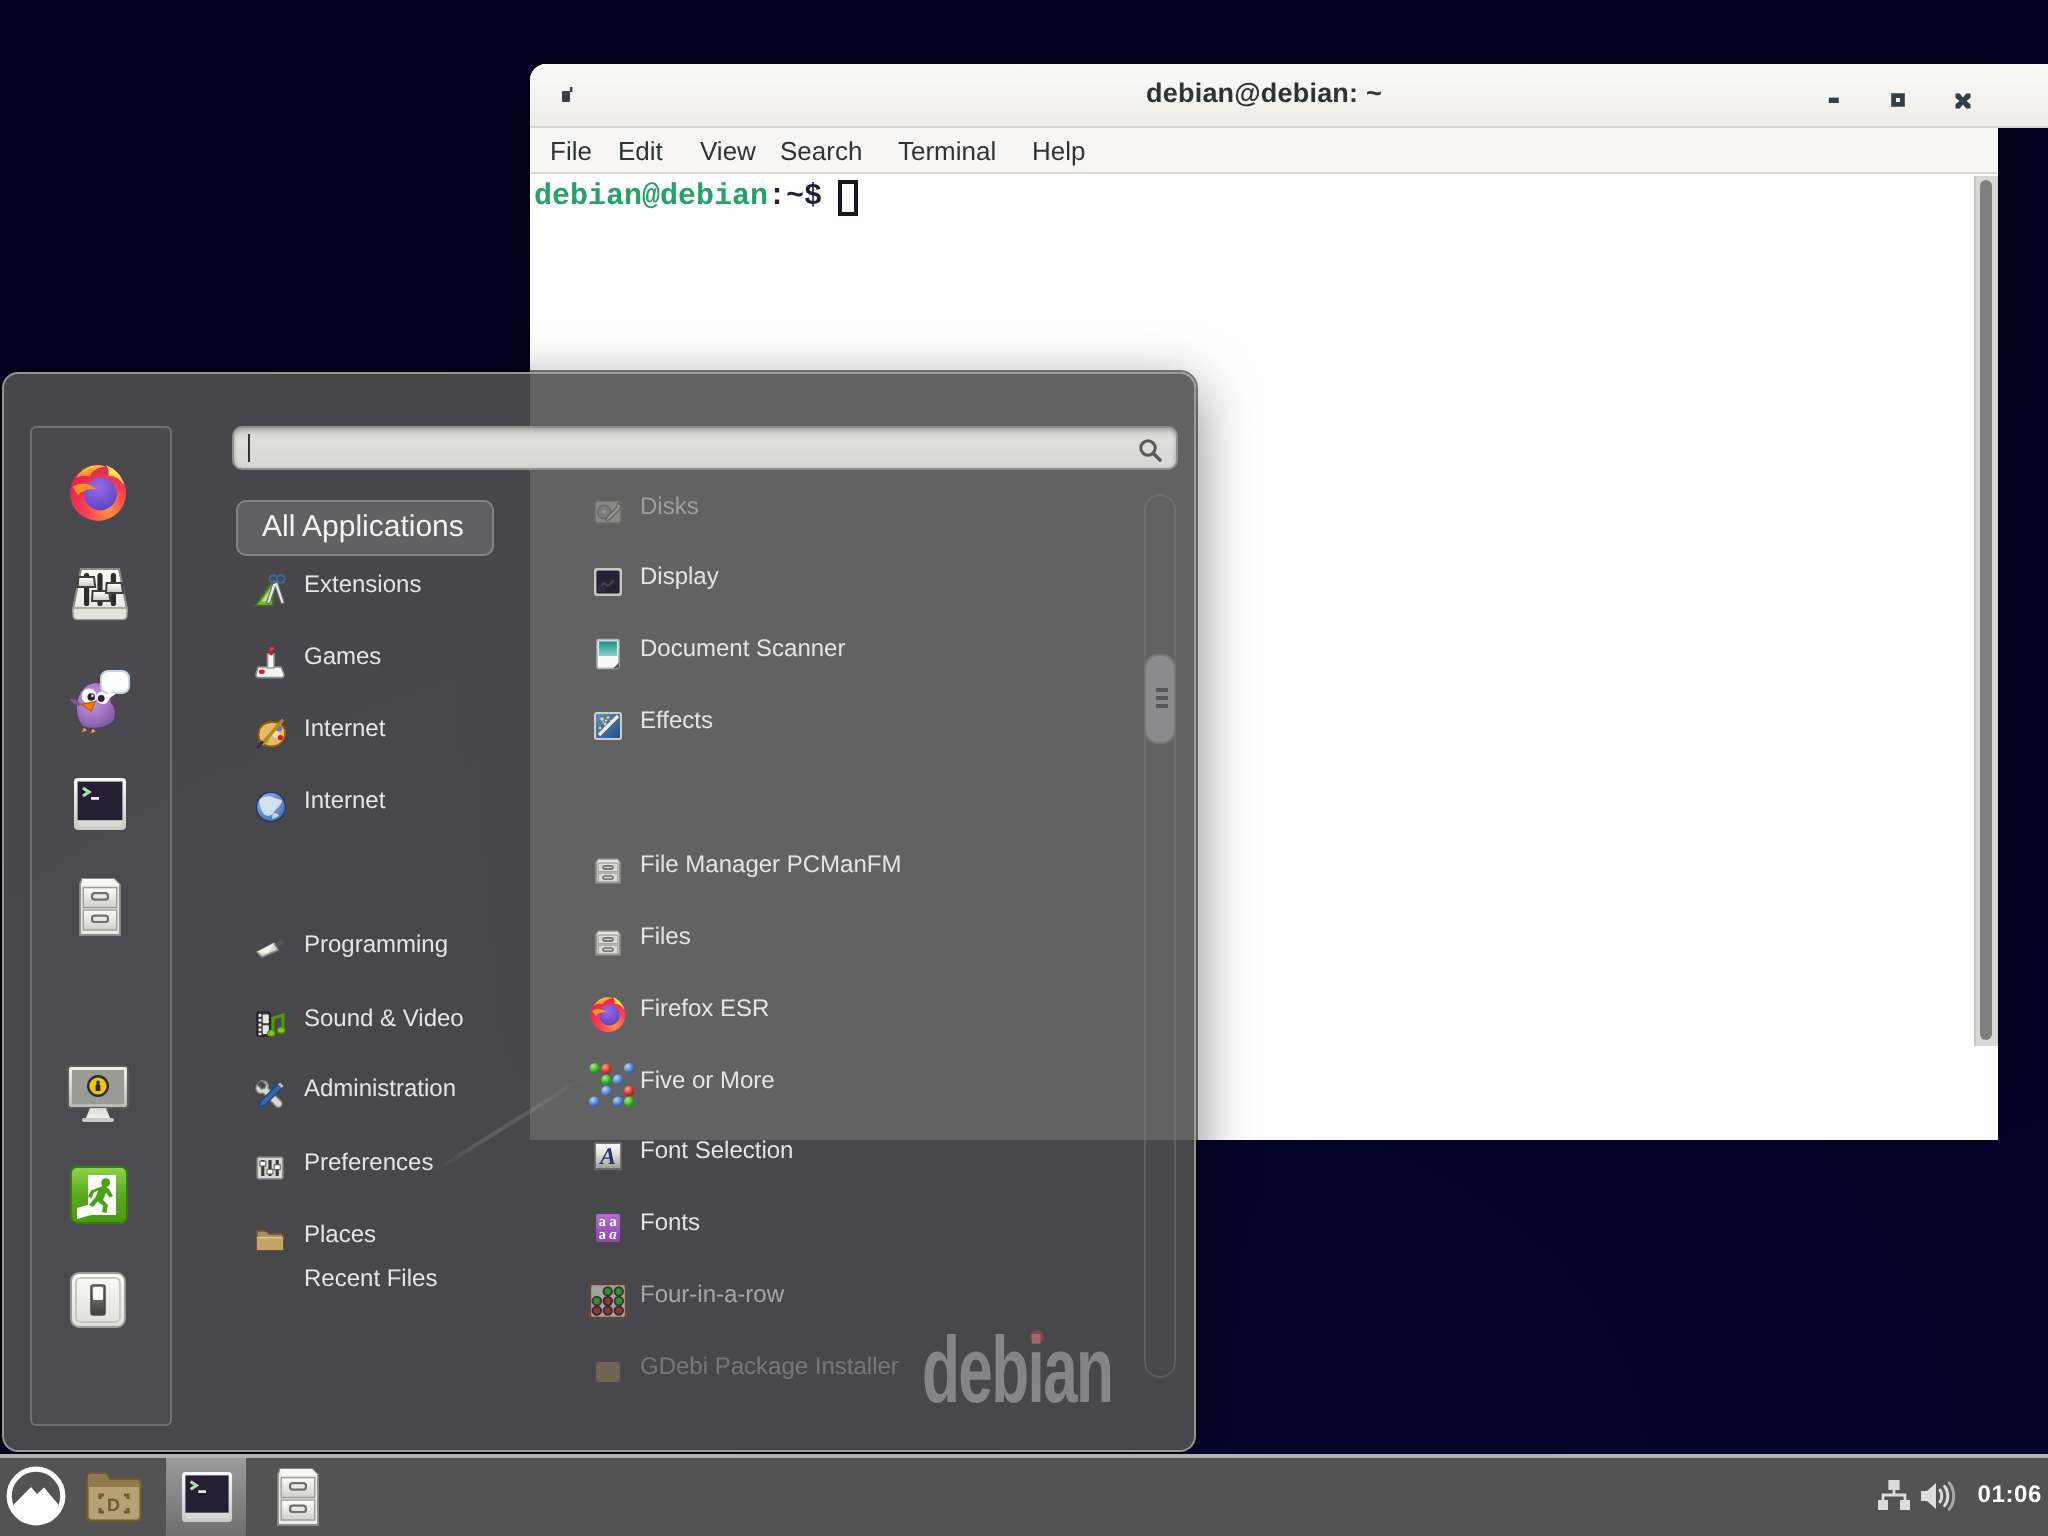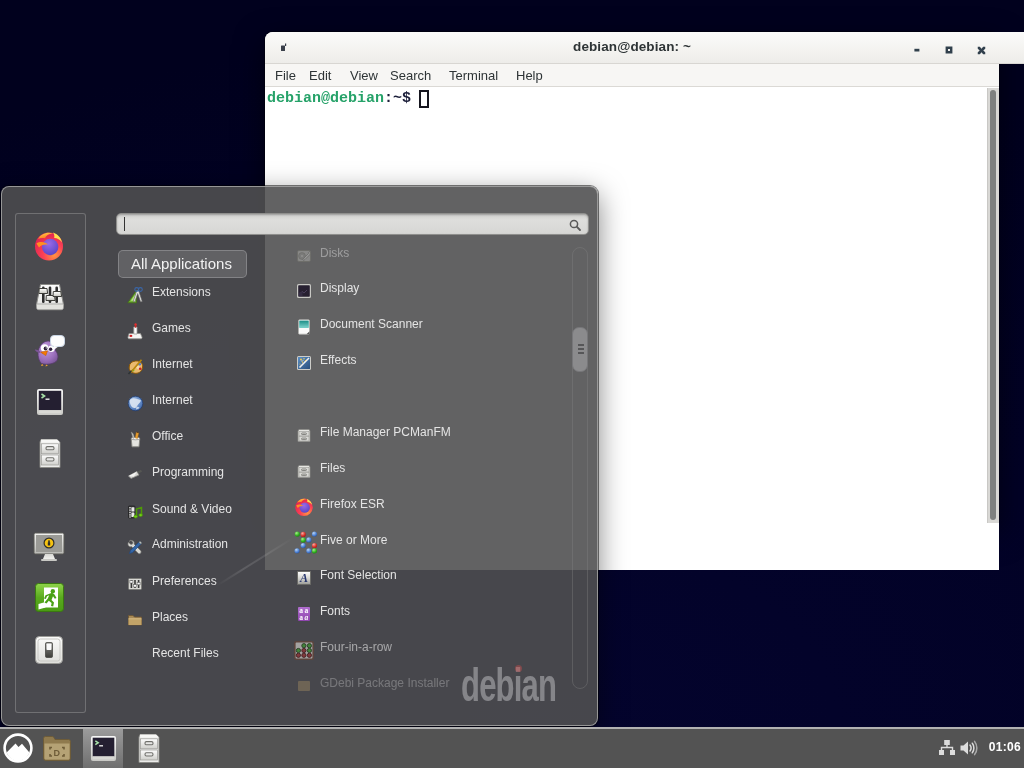--- a/index.html
+++ b/index.html
@@ -315,30 +315,20 @@
             <stop offset="0.6" stop-color="#5a82c0"></stop>
             <stop offset="1" stop-color="#2a4a88"></stop>
     </radialGradient>
         </defs>
     <circle cx="8.5" cy="8.5" r="7.3" fill="url(#glb)" stroke="#1d3a6e" stroke-width="0.7"></circle>
     <path d="M2.8 5 C4.6 3 7.4 2.6 9.6 3.8 C11.4 4.8 13.2 4.4 14 5.6 C13.4 8 11.2 8.8 9.8 11.4 C8.6 13.6 5.6 13.2 4.4 11.2 C3.2 9.2 2.4 7 2.8 5 Z" fill="#dde6f2" opacity="0.9"></path>
     <path d="M9.4 11.8 C10.6 11.4 12 11.8 12.6 12.8 C11.6 13.8 10.2 14.4 9 14.4 Z" fill="#dde6f2" opacity="0.8"></path>
   </svg>
       <div class="lbl">Internet</div>
     </div>
-  <div class="cat" style="top:241px">
-      <svg width="17" height="17" viewBox="0 0 17 17">
-    <path d="M4.2 7.5 L12.8 7.5 L12 15.8 L5 15.8 Z" fill="#e4e4e0" stroke="#84847f" stroke-width="0.9"></path>
-    <ellipse cx="8.5" cy="7.5" rx="4.3" ry="1.3" fill="#f6f6f4" stroke="#84847f" stroke-width="0.7"></ellipse>
-    <path d="M9.3 1.4 L11.6 1.9 L10.5 7.4 L8.3 6.9 Z" fill="#e9a033" stroke="#b87514" stroke-width="0.5"></path>
-    <path d="M9.5 0.6 L11.8 1.1 L10.7 2.3 Z" fill="#5a3d1a"></path>
-    <path d="M4.2 1 C6.4 2.2 7.2 4.6 7 7.2 L5.8 7.2 C5.4 4.8 4.8 2.8 4.2 1 Z" fill="#c8c8c2" stroke="#8a8a84" stroke-width="0.5"></path>
-  </svg>
-      <div class="lbl">Office</div>
-    </div>
   <div class="cat" style="top:277px">
       <svg width="16" height="16" viewBox="0 0 16 16">
     <path d="M1.5 9 L10 4.5 L12 8 L4 11.5 Z" fill="#d8d8d4" stroke="#8a8a86" stroke-width="0.8"></path>
     <path d="M1.5 9 L10 4.5 L7 9.5 Z" fill="#f4f4f2"></path>
     <path d="M11 5.5 L14.5 3.8" stroke="#555753" stroke-width="2.2"></path>
   </svg>
       <div class="lbl">Programming</div>
     </div>
   <div class="cat" style="top:349px">
       <svg width="16" height="16" viewBox="0 0 16 16">
@@ -383,21 +373,21 @@
       <div class="lbl">Preferences</div>
     </div>
   <div class="cat" style="top:422px">
       <svg width="16" height="16" viewBox="0 0 16 16">
     <path d="M1.5 3.5 L6 3.5 L7.5 5 L14.5 5 L14.5 13 L1.5 13 Z" fill="#a98b57" stroke="#6e5732" stroke-width="0.8"></path>
     <path d="M1.5 6.5 L14.5 6.5 L14.5 13 L1.5 13 Z" fill="#c2a368"></path>
     <path d="M1.5 6.8 L14.5 6.8" stroke="#dcc28c" stroke-width="0.8"></path>
   </svg>
       <div class="lbl">Places</div>
     </div>
-  <div class="cat" style="top:458px">
+  <div class="cat" style="top:444px">
       <div class="lbl">Recent Files</div>
     </div>
   <div class="app dim45" style="top:58px">
       <svg width="16" height="16" viewBox="0 0 16 16">
     <rect x="1.5" y="2.5" width="13" height="11" rx="1.5" fill="#b8b8b4" stroke="#78786f" stroke-width="0.8"></rect>
     <circle cx="6" cy="8" r="3.4" fill="#9a9a96" stroke="#70706a" stroke-width="0.6"></circle>
     <circle cx="6" cy="8" r="1" fill="#c8c8c4"></circle>
     <path d="M13.5 3.5 C14.5 4.5 14.5 6 13.5 7 L9 11.5 L7.5 12.5 L7 11.5 L8 10 L12.5 5.5 C12 4.8 12.5 4 13.5 3.5 Z" fill="#dcdcd8" stroke="#6a6a64" stroke-width="0.7"></path>
   </svg>
       <div class="lbl">Disks</div>

